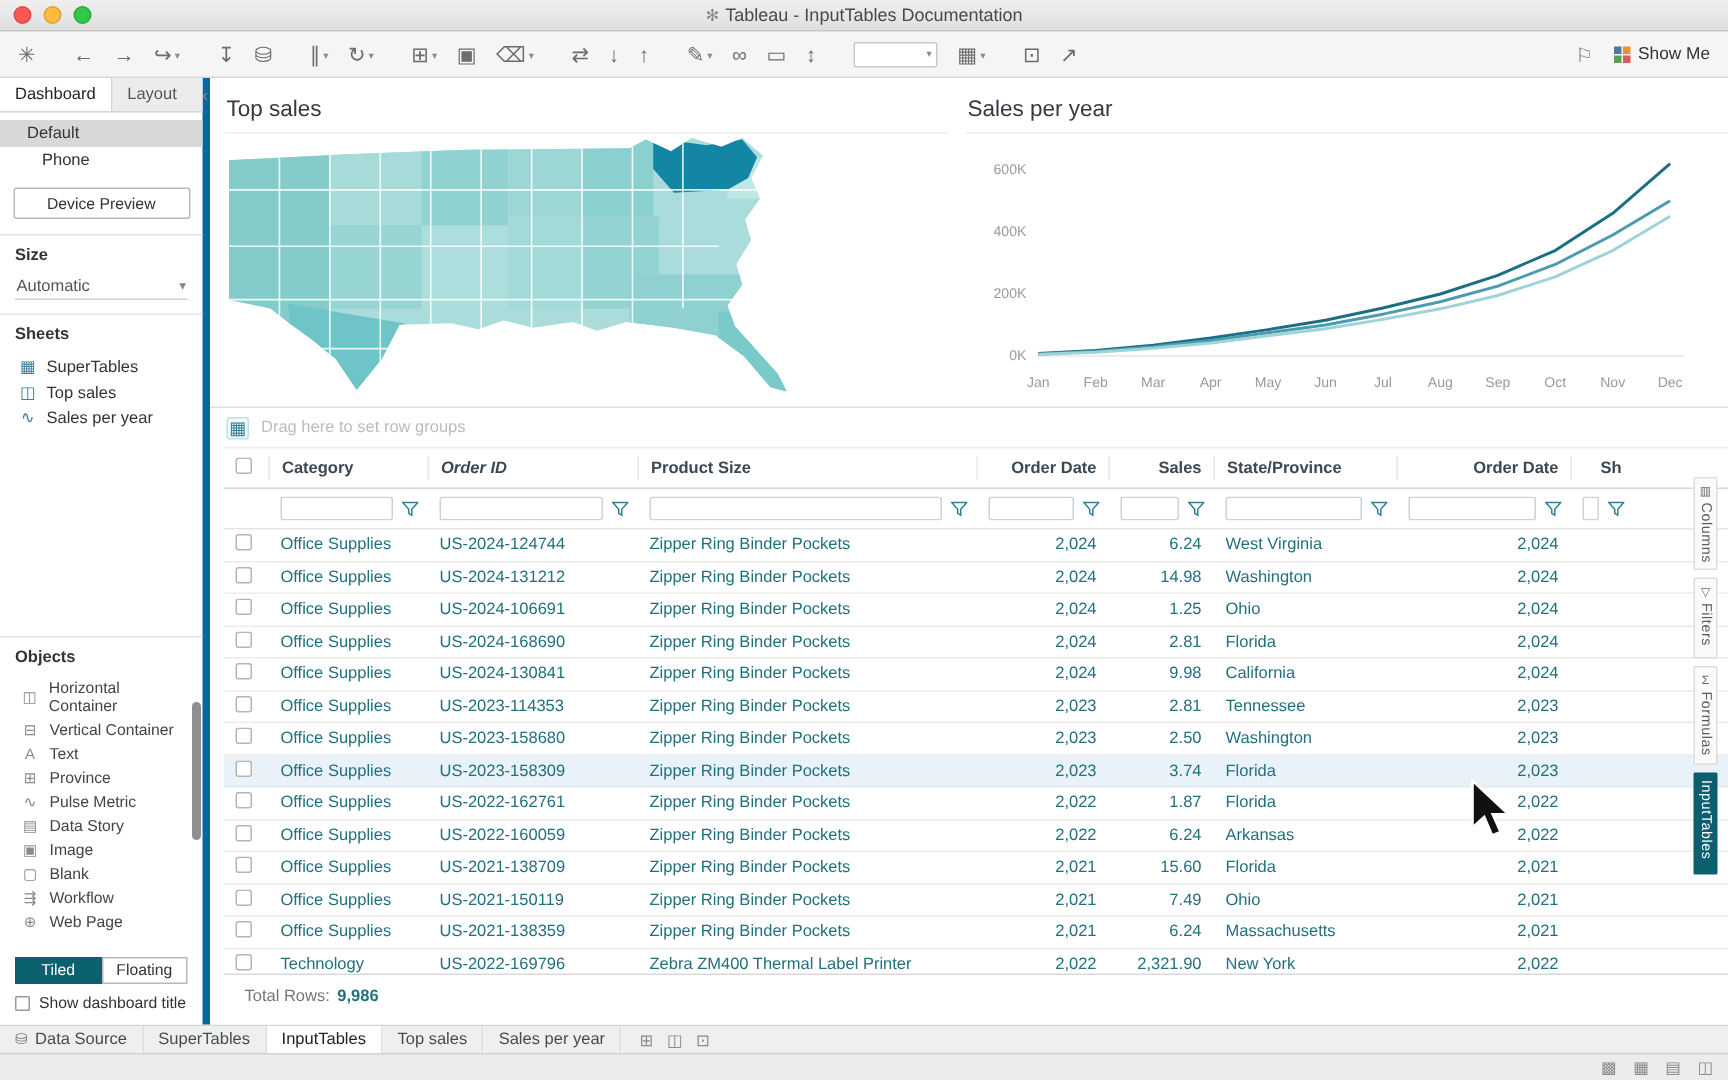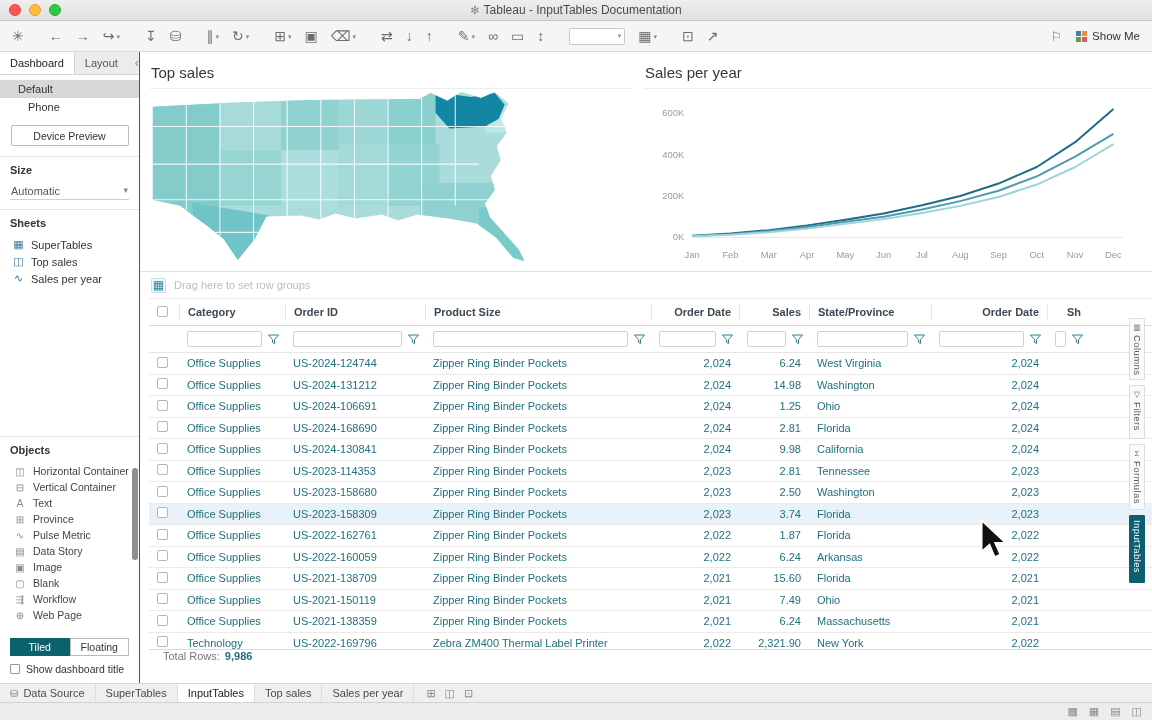--- a/index.html
+++ b/index.html
@@ -26,21 +26,21 @@
   .fitbox.gap{margin-left:12px}
   .fitcaret{font-size:7px;color:#8c8c8c}
   .tb-right{display:flex;align-items:center;gap:14px}
   .flagic{font-size:13px;color:#7a7a7a}
   .showme{display:flex;align-items:center;gap:5px;font-size:11.5px;color:#333}
   .sm-grid{width:11px;height:11px;display:grid;grid-template-columns:5px 5px;grid-template-rows:5px 5px;gap:1px}
   .sm-grid i{display:block}
 
   
   .main{display:flex;height:631px}
-  .sidebar{width:140px;border-right:1px solid #0369a1;background:#fff;display:flex;flex-direction:column;position:relative}
+  .sidebar{width:140px;border-right:5px solid #0369a1;background:#fff;display:flex;flex-direction:column;position:relative}
   .content{flex:1;display:flex;flex-direction:column;position:relative}
 
   
   .sb-tabs{display:flex;align-items:stretch;height:23px;background:#ececec;border-bottom:1px solid #d5d5d5;font-size:11px}
   .sb-tab{padding:0 10px;display:flex;align-items:center;color:#555}
   .sb-tab.active{background:#fff;color:#222;border-right:1px solid #d5d5d5}
   .sb-collapse{margin-left:auto;padding:0 7px;display:flex;align-items:center;color:#888;font-size:12px}
   .device{font-size:11px;color:#333;padding:3px 0 3px 18px}
   .device.selected{background:#d8d8d8}
   .device-list{margin-top:5px}
@@ -80,21 +80,21 @@
   .hcell.r{text-align:right;padding-right:8px}
   .frow{display:flex;height:27px;align-items:center;border-bottom:1px solid #e6e6e6}
   .fcell{display:flex;align-items:center;justify-content:space-between;padding:0 6px 0 8px;overflow:hidden}
   .fin{flex:1;min-width:0;height:16px;border:1px solid #ccd2d6;border-radius:2px;margin-right:6px;background:#fff}
   .tbody{height:296px;overflow:hidden}
   .trow{display:flex;height:21.5px;align-items:center;border-bottom:1px solid #ebebeb}
   .trow.hl{background:#e8f2f8}
   .tcell{font-size:11px;color:#20707d;padding-left:8px;white-space:nowrap;overflow:hidden}
   .tcell.r{text-align:right;padding-right:8px}
   .cb{width:11px;height:11px;border:1px solid #b5b5b5;border-radius:2px;background:#fff;display:inline-block;margin-left:6px}
-  .totalbar{height:21px;border-top:1px solid #d9d9d9;display:flex;align-items:flex-start;font-size:11px;gap:5px;padding-left:14px}
+  .totalbar{height:21px;border-top:1px solid #d9d9d9;display:flex;align-items:flex-end;font-size:11px;gap:5px;padding-left:14px}
   .totallabel{color:#767676}
   .totalval{color:#20707d;font-weight:700}
   .side-strip{position:absolute;right:7px;top:46px;display:flex;flex-direction:column;gap:5px;z-index:5}
   .side-tab{width:16px;border:1px solid #ddd;background:#fafafa;color:#5c5c5c;display:flex;flex-direction:column;align-items:center;padding-top:4px;gap:3px;border-radius:1px}
   .side-tab .vtext{writing-mode:vertical-rl;font-size:9.5px;letter-spacing:.4px}
   .side-tab .st-ic{font-size:8px;color:#6a6a6a}
   .side-tab.active{background:#0c5f6e;border-color:#0c5f6e;color:#fff}
 
   
   .sheettabs{height:19px;background:#eef0f0;border-top:1px solid #d6d6d6;display:flex;align-items:stretch;font-size:11px;color:#4a4a4a}
@@ -317,21 +317,21 @@
     </div>
 
     <div class="grid-area">
       <div class="dragbar">
         <span class="dragicon">▦</span>
         <span>Drag here to set row groups</span>
       </div>
       <div class="thead">
           <div class="hcell" style="width: 30px;"><span class="cb" style="margin-left:0"></span></div>
           <div class="hcell sep" style="width: 106px;">Category</div>
-          <div class="hcell sep" style="width: 140px;">Order ID</div>
+          <div class="hcell sep" style="width: 140px; font-style: italic;">Order ID</div>
           <div class="hcell sep" style="width: 226px;">Product Size</div>
           <div class="hcell r sep" style="width: 88px;">Order Date</div>
           <div class="hcell r sep" style="width: 70px;">Sales</div>
           <div class="hcell sep" style="width: 122px;">State/Province</div>
           <div class="hcell r sep" style="width: 116px;">Order Date</div>
           <div class="hcell r sep" style="width: 42px;">Sh</div>
         </div>
       <div class="frow">
           <div class="fcell" style="width: 30px;"></div>
           <div class="fcell" style="width: 106px;">

